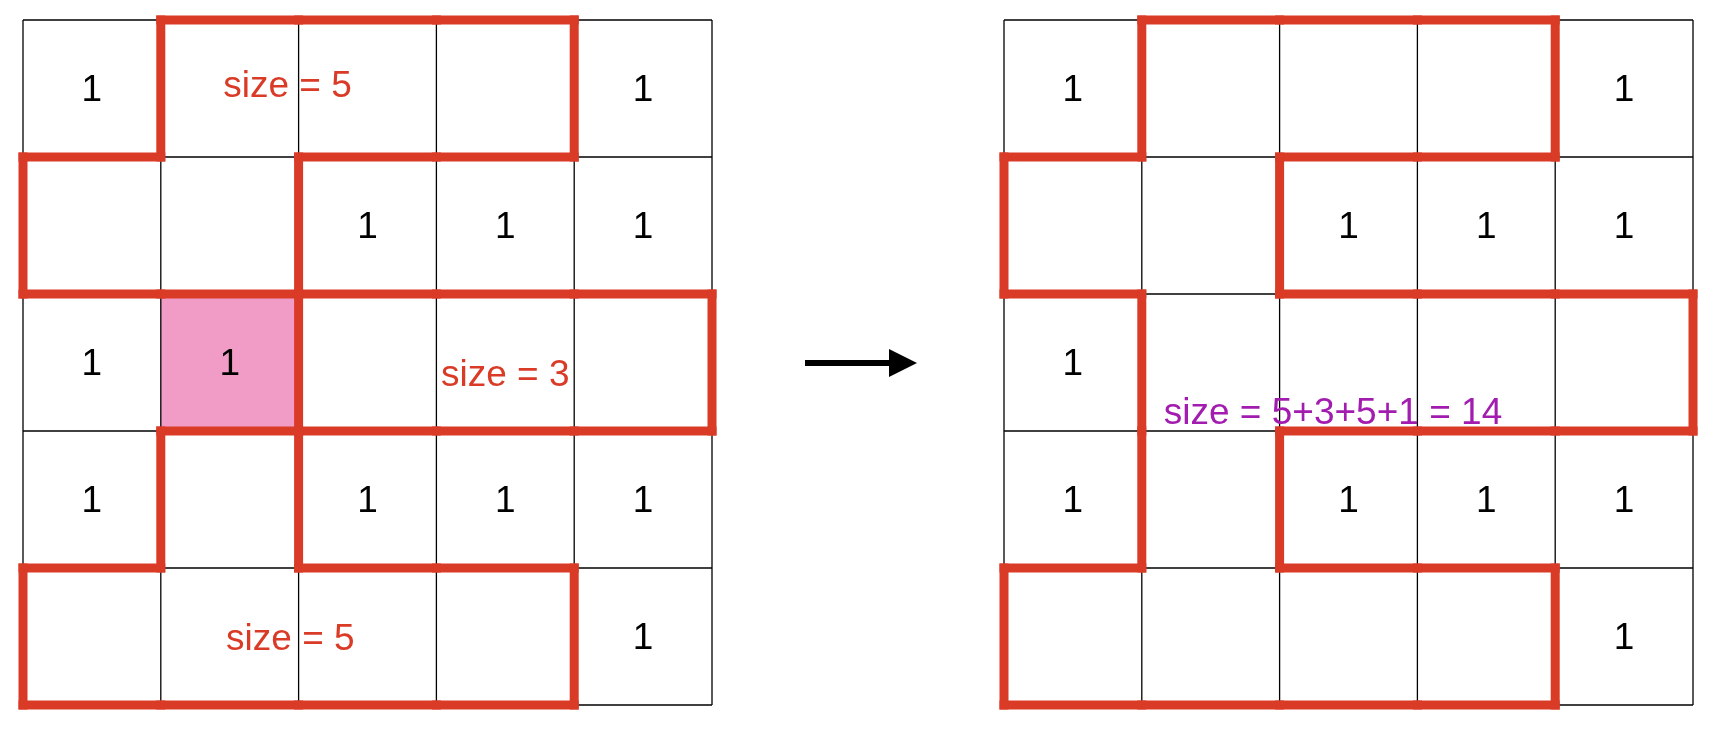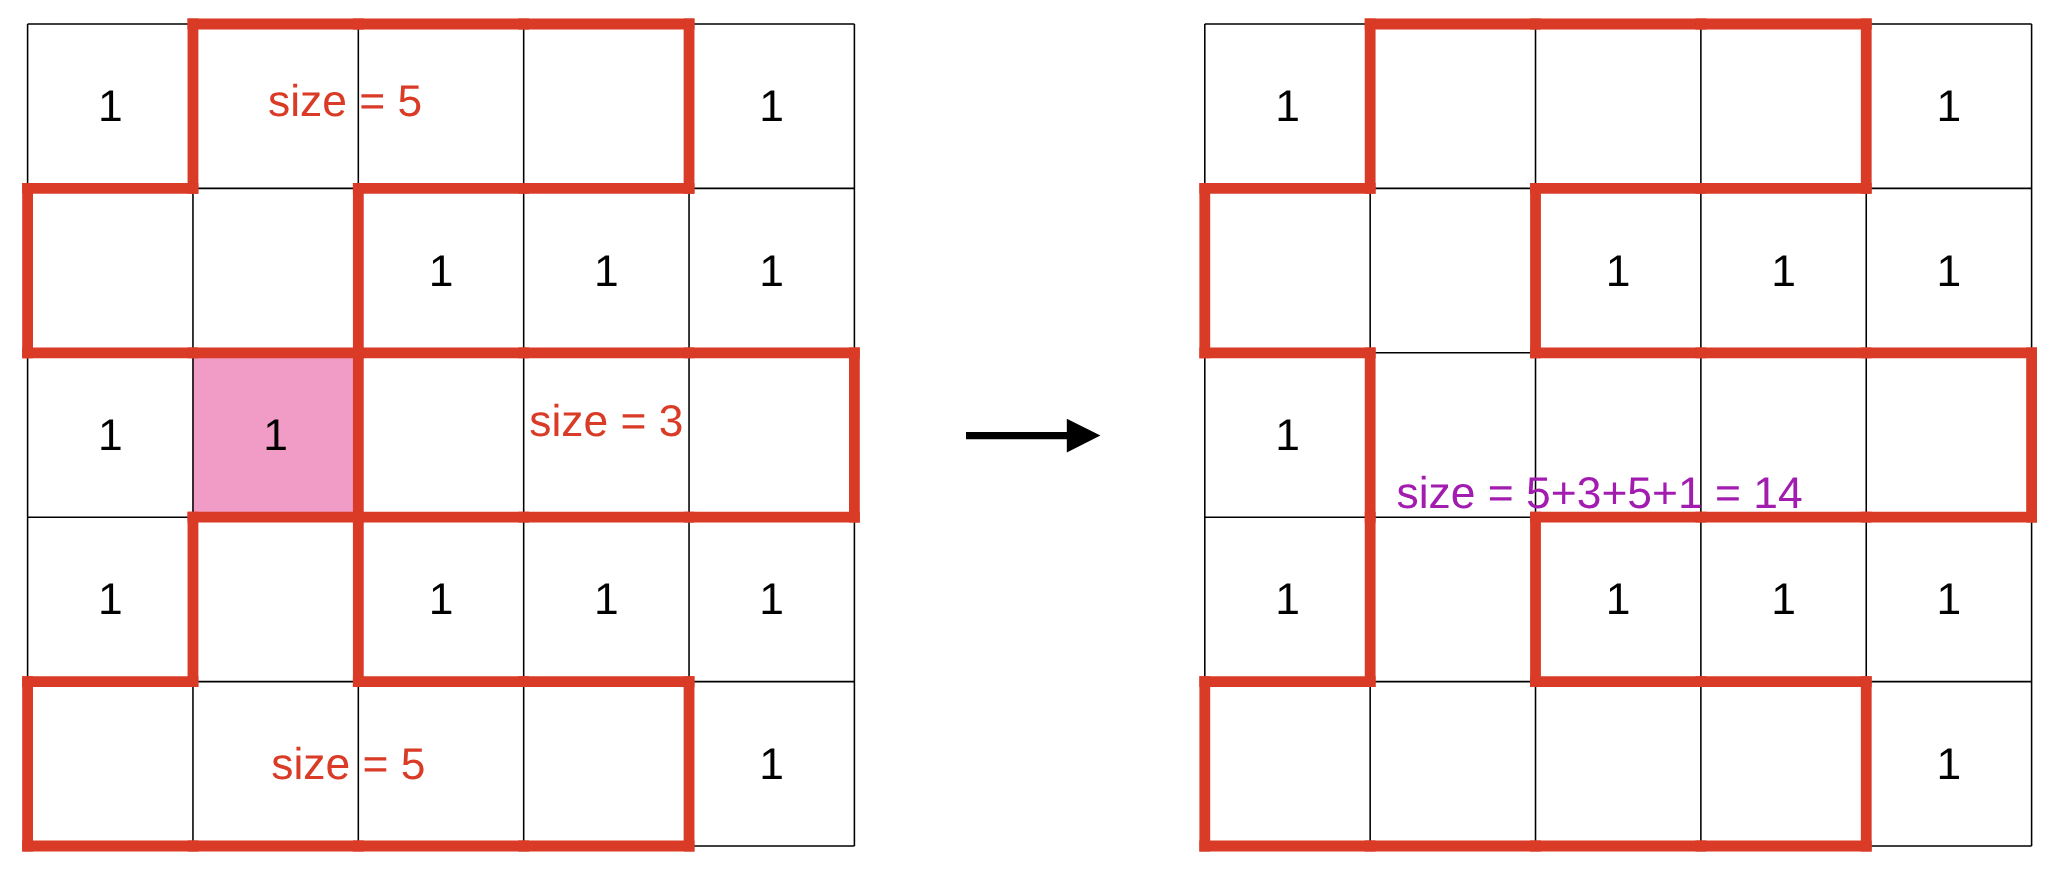--- a/index.html
+++ b/index.html
@@ -89,21 +89,21 @@
       <div class="cell-num" style="left: 413.4px; top: 137px; width: 137.8px; height: 137px; color: rgb(0, 0, 0);">1</div>
       <div class="cell-num" style="left: 551.2px; top: 137px; width: 137.8px; height: 137px; color: rgb(0, 0, 0);">1</div>
       <div class="cell-num" style="left: 0px; top: 274px; width: 137.8px; height: 137px; color: rgb(0, 0, 0);">1</div>
       <div class="cell-num" style="left: 137.8px; top: 274px; width: 137.8px; height: 137px; color: rgb(0, 0, 0);">1</div>
       <div class="cell-num" style="left: 0px; top: 411px; width: 137.8px; height: 137px; color: rgb(0, 0, 0);">1</div>
       <div class="cell-num" style="left: 275.6px; top: 411px; width: 137.8px; height: 137px; color: rgb(0, 0, 0);">1</div>
       <div class="cell-num" style="left: 413.4px; top: 411px; width: 137.8px; height: 137px; color: rgb(0, 0, 0);">1</div>
       <div class="cell-num" style="left: 551.2px; top: 411px; width: 137.8px; height: 137px; color: rgb(0, 0, 0);">1</div>
       <div class="cell-num" style="left: 551.2px; top: 548px; width: 137.8px; height: 137px; color: rgb(0, 0, 0);">1</div>
       <div class="size-label" style="left: 264.576px; top: 64.39px; color: rgb(217, 59, 39);">size = 5</div>
-      <div class="size-label" style="left: 482.3px; top: 331px; color: rgb(217, 59, 39);">size = 3</div>
+      <div class="size-label" style="left: 482.3px; top: 353px; color: rgb(217, 59, 39);">size = 3</div>
       <div class="size-label" style="left: 267.332px; top: 616.5px; color: rgb(217, 59, 39);">size = 5</div>
     </div>
 
   <svg id="arrow" width="118" height="34" viewBox="0 0 118 34" style="left:803px; top:346px;">
     <line id="arrow-shaft" x1="2" y1="17" x2="90" y2="17" stroke-width="6" stroke="#000000"></line>
     <polygon id="arrow-head" points="86,3 86,31 114,17" fill="#000000"></polygon>
   </svg>
 
   <div id="grid-after" class="grid" style="left: 1004px; top: 20px; width: 689px; height: 685px;">
       <svg width="689" height="685">

